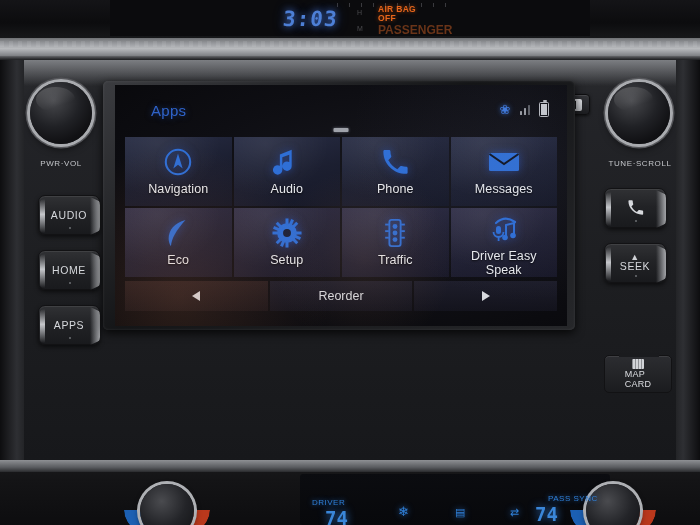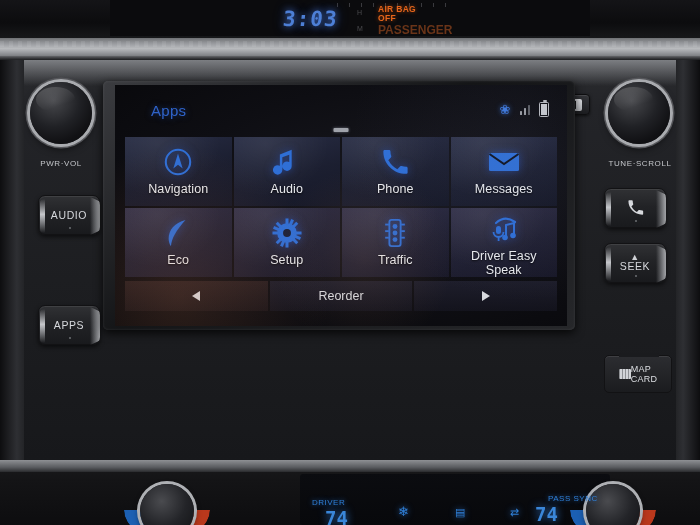--- a/index.html
+++ b/index.html
@@ -131,21 +131,21 @@
   .btn-r3 { right: 34px; top: 238px; }
   .sbtn.stack { flex-direction: column; gap: 0px; line-height: 1.0; }
   .arrow-up, .arrow-dn { font-size: 9px; color: #cfd1d5; line-height: 7px; }
 
   .mapcard {
     position: absolute; right: 28px; top: 295px; width: 68px; height: 38px;
     border-radius: 5px;
     background: linear-gradient(180deg,#2c2d31, #1b1c1f);
     border: 1px solid #121214;
     box-shadow: inset 0 1px 0 rgba(255,255,255,.09);
-    display: flex; align-items: center; justify-content: center; gap: 0;
+    display: flex; align-items: center; justify-content: center; gap: 0; flex-direction: column;
   }
   .mapcard .mc-txt { color: #dcdee2; font-size: 9px; line-height: 10px; text-align: left; letter-spacing: .3px; }
   .mc-chip { width: 12px; height: 10px; background: #b8babe;
     background-image: repeating-linear-gradient(90deg,#8e9094 0 1.5px,#d2d4d8 1.5px 3px);
     border-radius: 1px; }
   .mapcard::before {
     content: ""; position: absolute; left: 14px; top: -3px; width: 40px; height: 4px;
     background: #1a1b1e; border-radius: 2px 2px 0 0;
   }
 
@@ -375,20 +375,24 @@
         <span class="g">▲</span>
       </div>
       <div class="cdslot"></div>
       <div class="minibtn mb-play">
         <span class="g">▶❙❙</span>
       </div>
     </div>
 
     <div class="sbtn btn-l1">
       <span>AUDIO</span>
+      <span class="dot"></span>
+    </div>
+    <div class="sbtn btn-l2">
+      <span>HOME</span>
       <span class="dot"></span>
     </div>
     <div class="sbtn btn-l3">
       <span>APPS</span>
       <span class="dot"></span>
     </div>
 
     <div class="sbtn btn-r1">
       <span>
         <svg width="17" height="17" viewBox="0 0 24 24">

